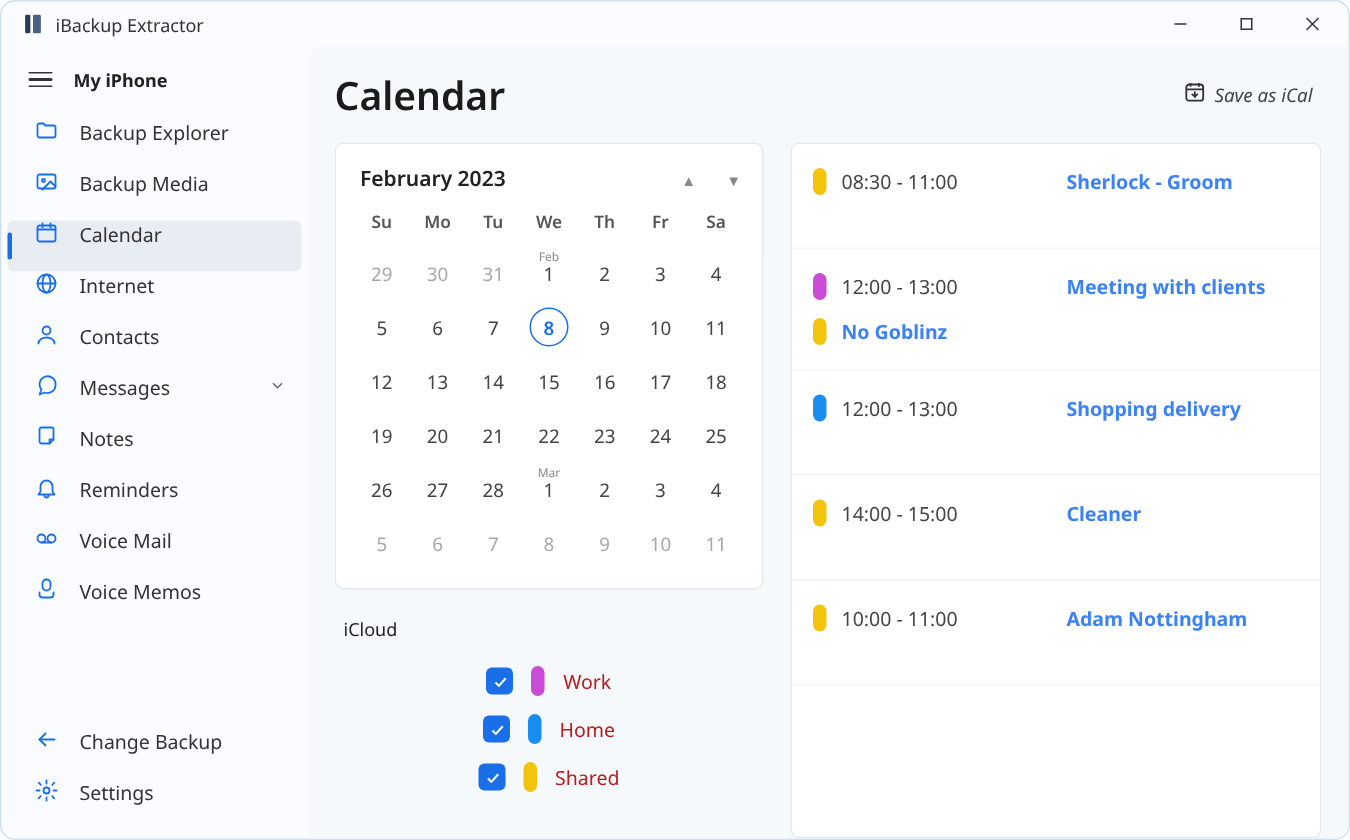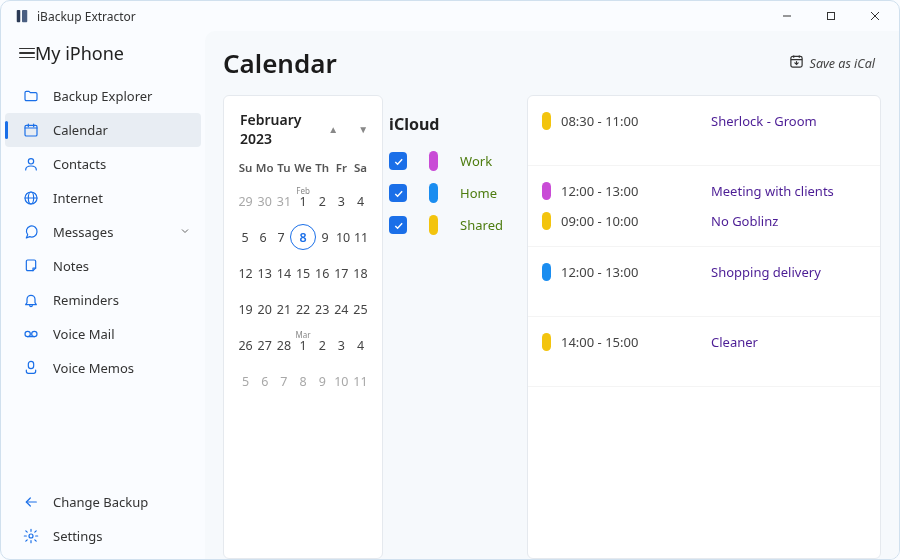--- a/index.html
+++ b/index.html
@@ -38,28 +38,29 @@
   .sidebar {
     width: 204px;
     padding: 2px 0 0 0;
     display: flex; flex-direction: column;
     font-size: 13px;
   }
   .sidebar-header {
     display: flex; align-items: center;
     height: 40px;
     padding: 0 10px 0 18px;
-    font-weight: 400;
-    font-size: 18px;
+    font-weight: 700;
+    font-size: 12px;
+    gap: 14px;
   }
   .hamburger { display:flex; flex-direction:column; gap:3px; width:16px; }
   .hamburger span { height:1.5px; background:#333; border-radius:1px; }
   .sidebar-group { margin-top: 6px; flex: 1; overflow:hidden; }
   .sidebar-item {
-    display:flex; align-items:center;
+    display:flex; 
     height: 34px;
     padding: 0 10px 0 18px;
     gap: 14px;
     cursor: default;
     color: #333;
     border-radius: 4px;
     margin: 0 4px;
     position: relative;
   }
   .sidebar-item .icon { width:16px; height:16px; display:flex; align-items:center; justify-content:center; color:#1a6fe8;}
@@ -90,21 +91,21 @@
   .save-btn {
     margin-left:auto;
     display:flex; align-items:center; gap:6px;
     font-size: 12.5px; color:#444;
     padding:4px 6px; border-radius:4px;font-style:italic;
   }
   .panes {
     flex:1; display:flex; gap:18px; overflow:hidden;
   }
   
-  .left-pane { width: 286px; display:flex; }
+  .left-pane { width: 286px; display:flex; flex-direction:column; }
   .calendar-card {
     background:#fff; border:1px solid #e5e9ee; border-radius:6px;
     padding: 10px 12px 12px 12px;
   }
   .cal-header {
     display:flex; align-items:center;
     padding: 4px 2px 12px 4px;
   }
   .cal-header .month { font-weight:600; font-size:14px; }
   .cal-header .arrows { margin-left:auto; display:flex; gap:20px; color:#888; font-size:10px;}
@@ -120,24 +121,24 @@
   }
   .cal-cell.dim { color:#a8a8a8; }
   .cal-cell .tiny { position:absolute; top:2px; font-size:8px; color:#888;text-align:right; }
   .cal-cell.selected .num {
     width:26px; height:26px; border:1.5px solid #1a6fe8; border-radius:50%;
     display:flex; align-items:center; justify-content:center;
     color:#1a6fe8; font-weight:600;
   }
   
   .calendars-section { margin-top: 18px; padding: 0 6px; }
-  .calendars-section h3 { margin:0 0 10px 0; font-size:16px; font-weight:700; color:#222;}
+  .calendars-section h3 { margin:0 0 10px 0; font-size:12px; font-weight:400; color:#222;}
   .cal-checkbox-row {
-    display:flex; align-items:center; gap:22px;
-    height: 32px; font-size:13px; color:#4d7c0f;
+    display:flex; align-items:center; gap:12px;
+    height: 32px; font-size:13px; color:#b91c1c;justify-content:center;
   }
   .chk {
     width:18px; height:18px; border-radius:4px; background:#1a6fe8;
     display:flex; align-items:center; justify-content:center;
   }
   .chk svg { width:11px; height:11px; color:#fff; }
   .pill { width:9px; height:20px; border-radius:5px; }
   .c-purple { background:#c94bd6; }
   .c-blue   { background:#1a8df0; }
   .c-yellow { background:#f3c40e; }
@@ -149,21 +150,21 @@
   .events-pane::-webkit-scrollbar { width:6px;}
   .events-pane::-webkit-scrollbar-thumb { background:#d2d8de; border-radius:3px;}
   .event-block { border-bottom:1px solid #f4f4f4;  min-height:70px; padding:10px 0 10px 0;}
   .event-row {
     display:flex; align-items:flex-end;
     padding: 6px 18px 6px 14px;
     font-size: 13px;
   }
   .event-row .pill { margin-right:10px; height:18px; }
   .event-row .time { width: 150px; color:#444; }
-  .event-row .title { font-weight:400; color:#4c1d95; }
+  .event-row .title { font-weight:700; color:#3b82f6; }
 </style>
 </head>
 <body>
 
 <div class="titlebar">
   <span class="app-icon">
     <svg viewBox="0 0 16 16">
         <rect x="2" y="1" width="4" height="14" rx="1" fill="#2b3a55"></rect>
         <rect x="8" y="1" width="6" height="14" rx="1" fill="#4a5f82"></rect>
       </svg>
@@ -201,49 +202,59 @@
     </div>
     <div class="sidebar-group" id="sidebar-main">
         <div class="sidebar-item">
           <span class="icon">
             <svg width="16" height="16" viewBox="0 0 24 24" fill="none" stroke="currentColor" stroke-width="1.8" stroke-linecap="round" stroke-linejoin="round">
               <path d="M3 7a2 2 0 0 1 2-2h4l2 2h8a2 2 0 0 1 2 2v8a2 2 0 0 1-2 2H5a2 2 0 0 1-2-2z"></path>
             </svg>
           </span>
           <span>Backup Explorer</span>
         </div>
+        <div class="sidebar-item">
+          <span class="icon">
+            <svg width="16" height="16" viewBox="0 0 24 24" fill="none" stroke="currentColor" stroke-width="1.8" stroke-linecap="round" stroke-linejoin="round">
+              <rect x="3" y="5" width="18" height="14" rx="2"></rect>
+              <circle cx="9" cy="11" r="1.5"></circle>
+              <path d="M21 17l-5-5-8 8"></path>
+            </svg>
+          </span>
+          <span>Backup Media</span>
+        </div>
         <div class="sidebar-item active">
           <span class="icon">
             <svg width="16" height="16" viewBox="0 0 24 24" fill="none" stroke="currentColor" stroke-width="1.8" stroke-linecap="round" stroke-linejoin="round">
               <rect x="3" y="5" width="18" height="16" rx="2"></rect>
               <line x1="3" y1="9" x2="21" y2="9"></line>
               <line x1="8" y1="3" x2="8" y2="7"></line>
               <line x1="16" y1="3" x2="16" y2="7"></line>
             </svg>
           </span>
           <span>Calendar</span>
         </div>
         <div class="sidebar-item">
           <span class="icon">
             <svg width="16" height="16" viewBox="0 0 24 24" fill="none" stroke="currentColor" stroke-width="1.8" stroke-linecap="round" stroke-linejoin="round">
-              <circle cx="12" cy="8" r="4"></circle>
-              <path d="M4 21c0-4 4-6 8-6s8 2 8 6"></path>
-            </svg>
-          </span>
-          <span>Contacts</span>
-        </div>
-        <div class="sidebar-item">
-          <span class="icon">
-            <svg width="16" height="16" viewBox="0 0 24 24" fill="none" stroke="currentColor" stroke-width="1.8" stroke-linecap="round" stroke-linejoin="round">
               <circle cx="12" cy="12" r="9"></circle>
               <ellipse cx="12" cy="12" rx="4" ry="9"></ellipse>
               <line x1="3" y1="12" x2="21" y2="12"></line>
             </svg>
           </span>
           <span>Internet</span>
+        </div>
+        <div class="sidebar-item">
+          <span class="icon">
+            <svg width="16" height="16" viewBox="0 0 24 24" fill="none" stroke="currentColor" stroke-width="1.8" stroke-linecap="round" stroke-linejoin="round">
+              <circle cx="12" cy="8" r="4"></circle>
+              <path d="M4 21c0-4 4-6 8-6s8 2 8 6"></path>
+            </svg>
+          </span>
+          <span>Contacts</span>
         </div>
         <div class="sidebar-item">
           <span class="icon">
             <svg width="16" height="16" viewBox="0 0 24 24" fill="none" stroke="currentColor" stroke-width="1.8" stroke-linecap="round" stroke-linejoin="round">
               <path d="M21 12a8 8 0 0 1-11 7l-5 2 2-5a8 8 0 1 1 14-4z"></path>
             </svg>
           </span>
           <span>Messages</span>
           <span class="chev"><svg width="12" height="12" viewBox="0 0 24 24" fill="none" stroke="currentColor" stroke-width="2">
               <polyline points="6 9 12 15 18 9"></polyline>
@@ -534,34 +545,40 @@
             </div>
           </div>
           <div class="event-block">
             <div class="event-row">
               <span class="pill c-purple"></span>
               <span class="time">12:00 - 13:00</span>
               <span class="title">Meeting with clients</span>
             </div>
             <div class="event-row">
               <span class="pill c-yellow"></span>
-              <span class="time">09:00 - 10:00</span>
               <span class="title">No Goblinz</span>
             </div>
           </div>
           <div class="event-block">
             <div class="event-row">
               <span class="pill c-blue"></span>
               <span class="time">12:00 - 13:00</span>
               <span class="title">Shopping delivery</span>
             </div>
           </div>
           <div class="event-block">
             <div class="event-row">
               <span class="pill c-yellow"></span>
               <span class="time">14:00 - 15:00</span>
               <span class="title">Cleaner</span>
             </div>
           </div>
+          <div class="event-block">
+            <div class="event-row">
+              <span class="pill c-yellow"></span>
+              <span class="time">10:00 - 11:00</span>
+              <span class="title">Adam Nottingham</span>
+            </div>
+          </div>
         </div>
     </div>
   </div>
 </div>
 
 </body></html>

